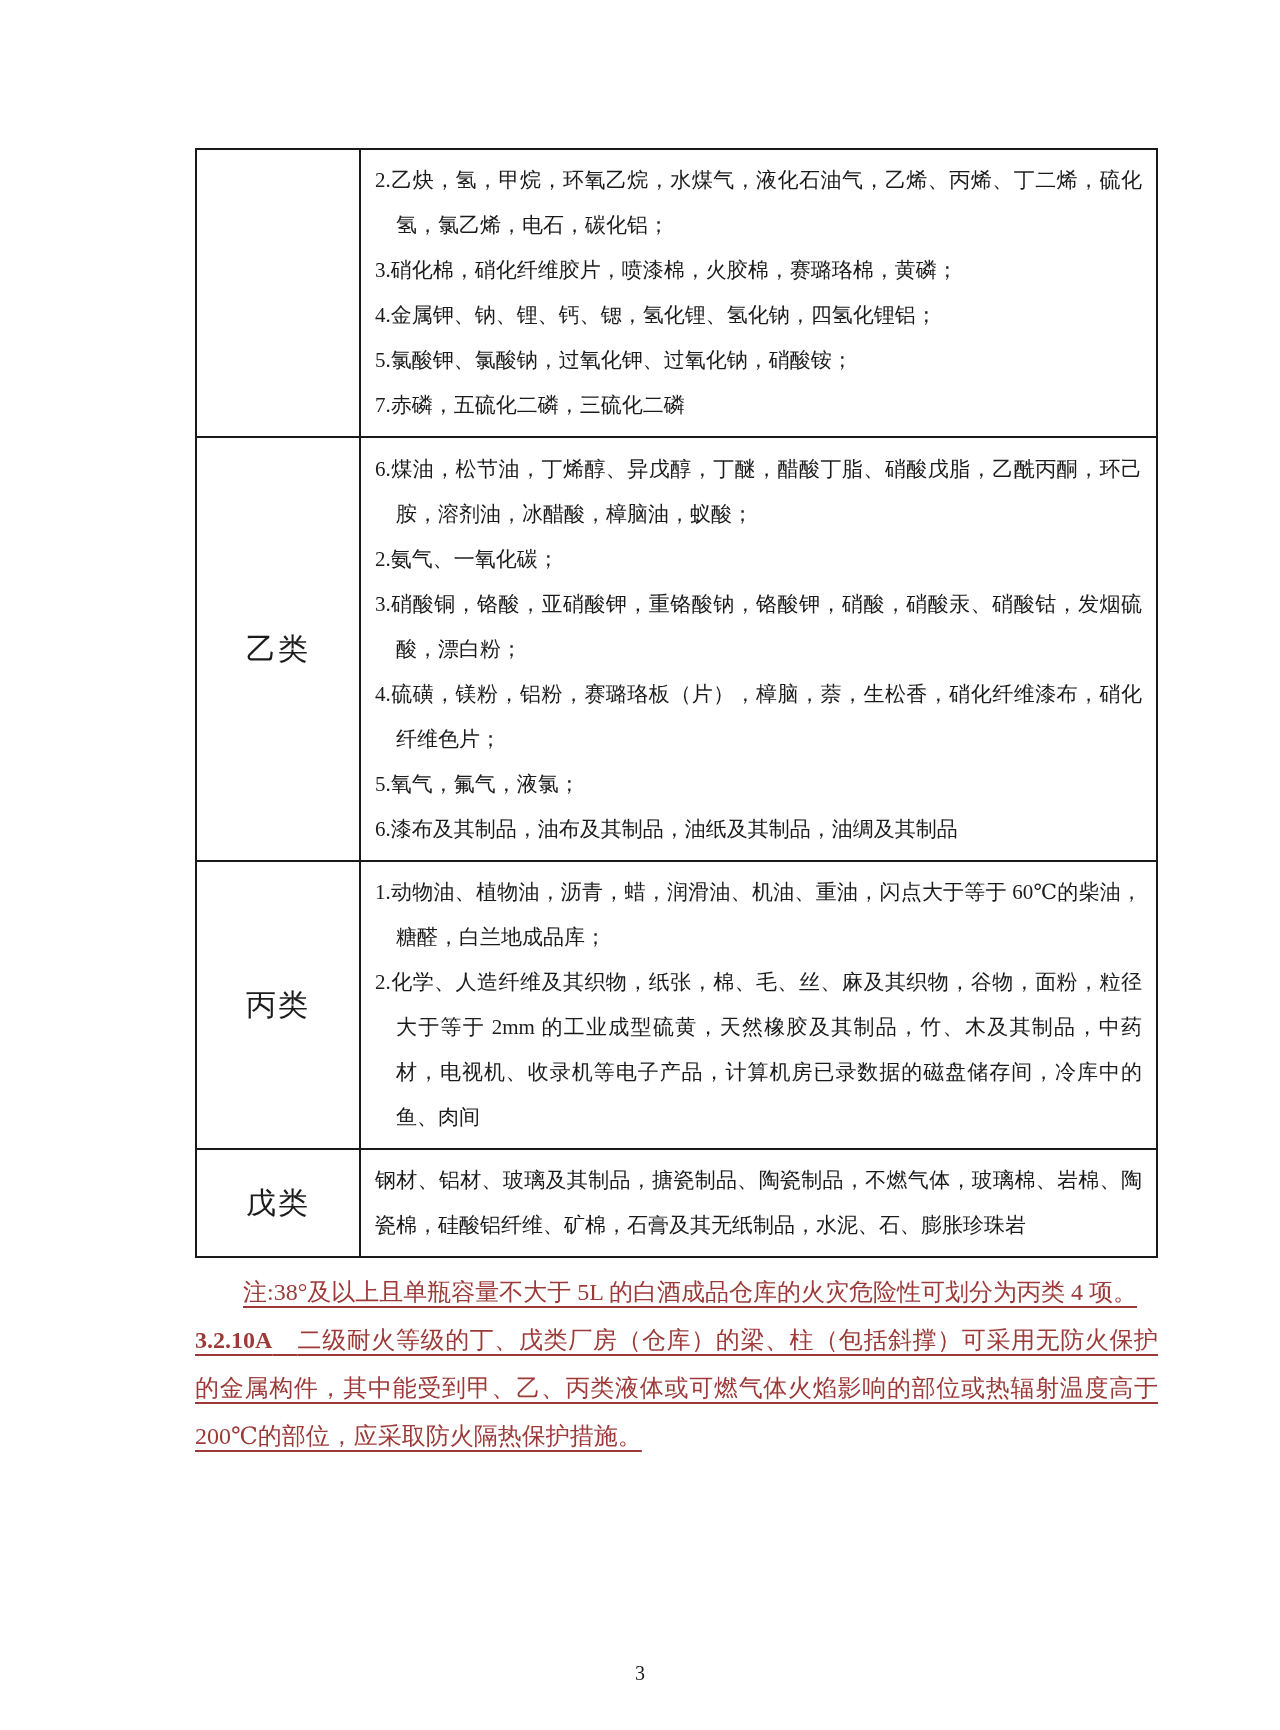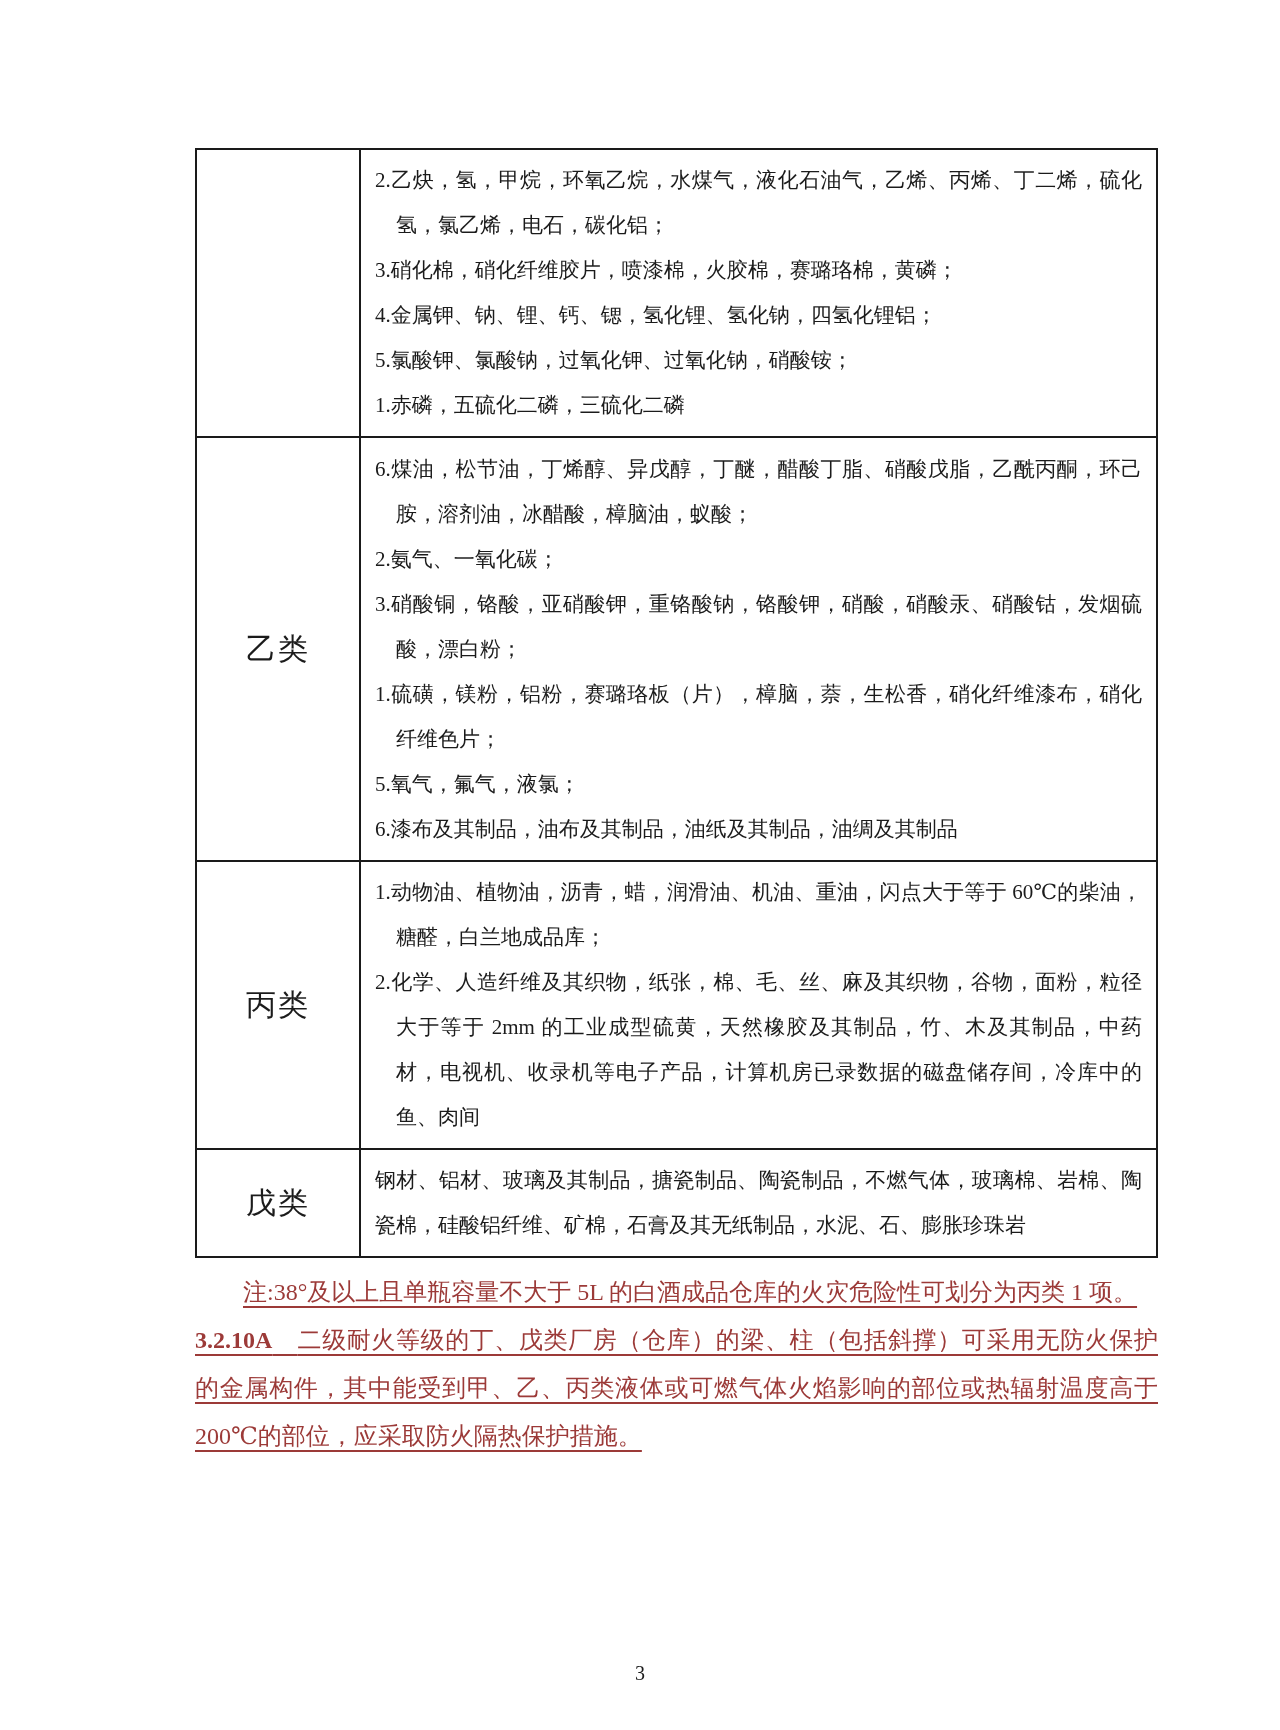--- a/index.html
+++ b/index.html
@@ -80,30 +80,30 @@
 
   <table class="hazard">
     <tbody>
         <tr>
           <td class="cat"></td>
           <td class="items">
             <div class="item numbered">2.乙炔，氢，甲烷，环氧乙烷，水煤气，液化石油气，乙烯、丙烯、丁二烯，硫化氢，氯乙烯，电石，碳化铝；</div>
             <div class="item numbered">3.硝化棉，硝化纤维胶片，喷漆棉，火胶棉，赛璐珞棉，黄磷；</div>
             <div class="item numbered">4.金属钾、钠、锂、钙、锶，氢化锂、氢化钠，四氢化锂铝；</div>
             <div class="item numbered">5.氯酸钾、氯酸钠，过氧化钾、过氧化钠，硝酸铵；</div>
-            <div class="item numbered">1.赤磷，五硫化二磷，三硫化二磷</div>
+            <div class="item numbered">7.赤磷，五硫化二磷，三硫化二磷</div>
           </td>
         </tr>
         <tr>
           <td class="cat">乙类</td>
           <td class="items">
             <div class="item numbered">6.煤油，松节油，丁烯醇、异戊醇，丁醚，醋酸丁脂、硝酸戊脂，乙酰丙酮，环己胺，溶剂油，冰醋酸，樟脑油，蚁酸；</div>
             <div class="item numbered">2.氨气、一氧化碳；</div>
             <div class="item numbered">3.硝酸铜，铬酸，亚硝酸钾，重铬酸钠，铬酸钾，硝酸，硝酸汞、硝酸钴，发烟硫酸，漂白粉；</div>
-            <div class="item numbered">1.硫磺，镁粉，铝粉，赛璐珞板（片），樟脑，萘，生松香，硝化纤维漆布，硝化纤维色片；</div>
+            <div class="item numbered">4.硫磺，镁粉，铝粉，赛璐珞板（片），樟脑，萘，生松香，硝化纤维漆布，硝化纤维色片；</div>
             <div class="item numbered">5.氧气，氟气，液氯；</div>
             <div class="item numbered">6.漆布及其制品，油布及其制品，油纸及其制品，油绸及其制品</div>
           </td>
         </tr>
         <tr>
           <td class="cat">丙类</td>
           <td class="items">
             <div class="item numbered">1.动物油、植物油，沥青，蜡，润滑油、机油、重油，闪点大于等于 60℃的柴油，糖醛，白兰地成品库；</div>
             <div class="item numbered">2.化学、人造纤维及其织物，纸张，棉、毛、丝、麻及其织物，谷物，面粉，粒径大于等于 2mm 的工业成型硫黄，天然橡胶及其制品，竹、木及其制品，中药材，电视机、收录机等电子产品，计算机房已录数据的磁盘储存间，冷库中的鱼、肉间</div>
           </td>
@@ -111,19 +111,19 @@
         <tr>
           <td class="cat">戊类</td>
           <td class="items">
             <div class="item">钢材、铝材、玻璃及其制品，搪瓷制品、陶瓷制品，不燃气体，玻璃棉、岩棉、陶瓷棉，硅酸铝纤维、矿棉，石膏及其无纸制品，水泥、石、膨胀珍珠岩</div>
           </td>
         </tr>
       </tbody>
   </table>
 
   <div class="red-section">
-    <p class="indent2">注:38°及以上且单瓶容量不大于 5L 的白酒成品仓库的火灾危险性可划分为丙类 1 项。</p>
+    <p class="indent2">注:38°及以上且单瓶容量不大于 5L 的白酒成品仓库的火灾危险性可划分为丙类 4 项。</p>
     <p><span class="bold">3.2.10A</span>　<span>二级耐火等级的丁、戊类厂房（仓库）的梁、柱（包括斜撑）可采用无防火保护的金属构件，其中能受到甲、乙、丙类液体或可燃气体火焰影响的部位或热辐射温度高于 200℃的部位，应采取防火隔热保护措施。</span></p>
   </div>
 
 </div>
 
 <div class="page-number">3</div>
 
 </body></html>

